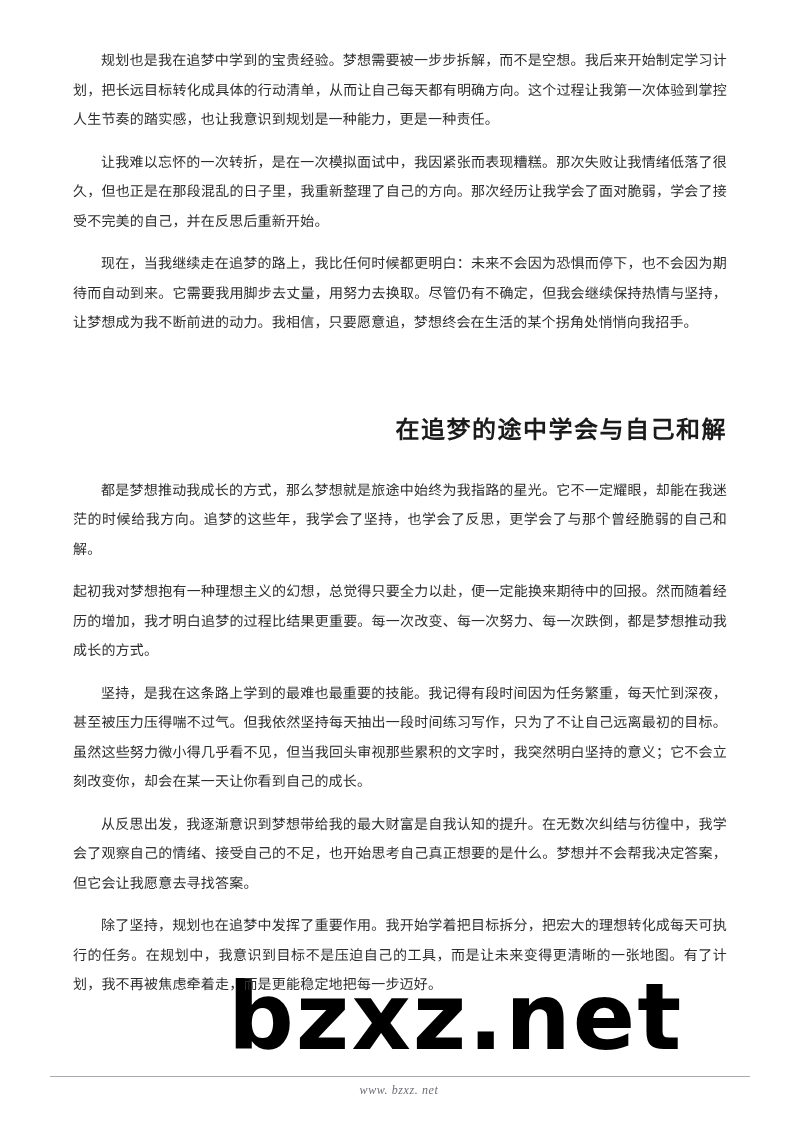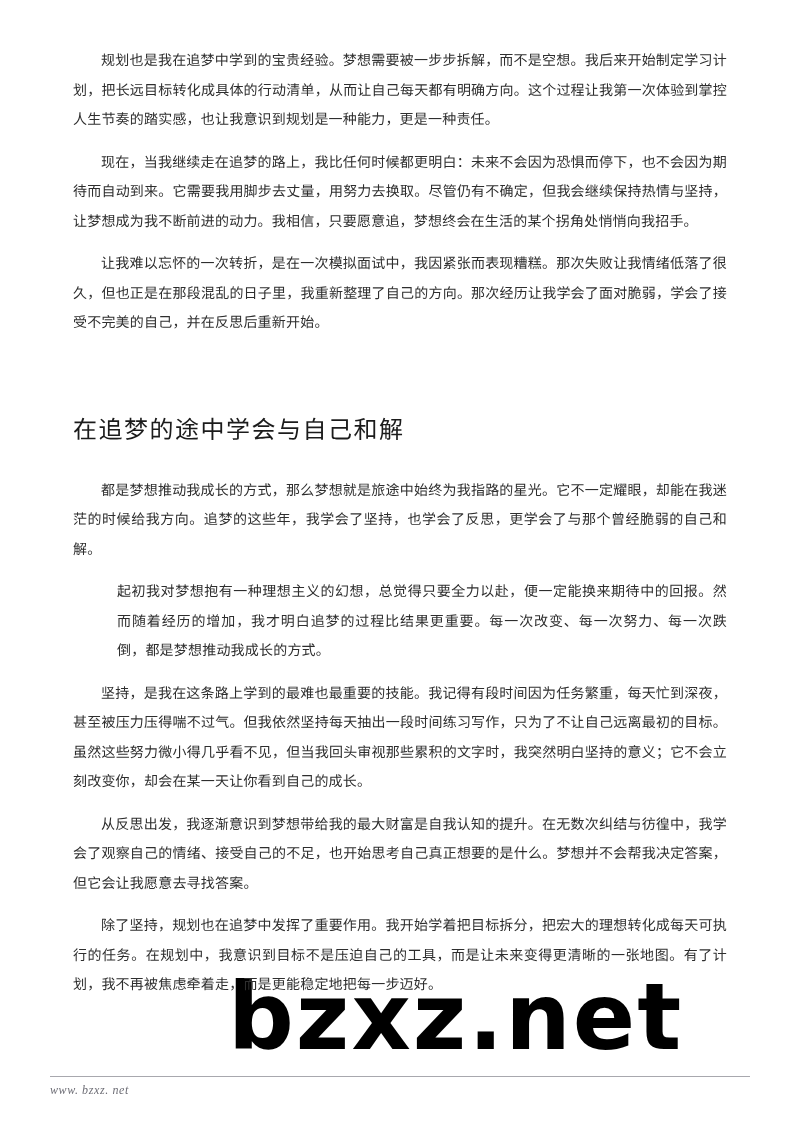--- a/index.html
+++ b/index.html
@@ -57,31 +57,30 @@
     color: #2e2e2e;
     text-align: justify;
     text-justify: inter-ideograph;
     text-indent: 2em;
     letter-spacing: 0.2px;
     font-family: "Liberation Serif", "DejaVu Serif", serif;
   }
 
   p.para.no-indent {
     text-indent: 0;
-    margin-left: 44px;
   }
 
   .doc-title {
     margin: 0;
     padding: 0;
     font-size: 24px;
     line-height: 34px;
-    font-weight: 400;
+    font-weight: 700;
     color: #1b1b1b;
-    text-align: left;
+    text-align: right;
     letter-spacing: 1.5px;
     font-family: "Liberation Serif", "DejaVu Serif", serif;
   }
 
   .title-block {
     padding-top: 62px;
     padding-bottom: 29px;
   }
 
   
@@ -95,41 +94,41 @@
 
   .footer-rule {
     width: 100%;
     height: 0;
     border-top: 1.5px solid #a8a8ae;
     margin: 0 0 6px 0;
   }
 
   .footer-text {
     display: block;
-    text-align: left;
+    text-align: center;
     font-family: "Liberation Serif", "DejaVu Serif", serif;
     font-style: italic;
     font-size: 12px;
     letter-spacing: 0.6px;
     color: #6d6d75;
     padding-right: 2px;
   }
 </style>
 </head>
 <body>
 
 <div class="page">
 
   <div class="watermark">bzxz.net</div>
 
   <div class="content">
 
     <p class="para">规划也是我在追梦中学到的宝贵经验。梦想需要被一步步拆解，而不是空想。我后来开始制定学习计划，把长远目标转化成具体的行动清单，从而让自己每天都有明确方向。这个过程让我第一次体验到掌控人生节奏的踏实感，也让我意识到规划是一种能力，更是一种责任。</p>
+    <p class="para">让我难以忘怀的一次转折，是在一次模拟面试中，我因紧张而表现糟糕。那次失败让我情绪低落了很久，但也正是在那段混乱的日子里，我重新整理了自己的方向。那次经历让我学会了面对脆弱，学会了接受不完美的自己，并在反思后重新开始。</p>
     <p class="para">现在，当我继续走在追梦的路上，我比任何时候都更明白：未来不会因为恐惧而停下，也不会因为期待而自动到来。它需要我用脚步去丈量，用努力去换取。尽管仍有不确定，但我会继续保持热情与坚持，让梦想成为我不断前进的动力。我相信，只要愿意追，梦想终会在生活的某个拐角处悄悄向我招手。</p>
-    <p class="para">让我难以忘怀的一次转折，是在一次模拟面试中，我因紧张而表现糟糕。那次失败让我情绪低落了很久，但也正是在那段混乱的日子里，我重新整理了自己的方向。那次经历让我学会了面对脆弱，学会了接受不完美的自己，并在反思后重新开始。</p>
 
     <div class="title-block">
       <h1 class="doc-title">在追梦的途中学会与自己和解</h1>
     </div>
 
     <p class="para">都是梦想推动我成长的方式，那么梦想就是旅途中始终为我指路的星光。它不一定耀眼，却能在我迷茫的时候给我方向。追梦的这些年，我学会了坚持，也学会了反思，更学会了与那个曾经脆弱的自己和解。</p>
     <p class="para no-indent">起初我对梦想抱有一种理想主义的幻想，总觉得只要全力以赴，便一定能换来期待中的回报。然而随着经历的增加，我才明白追梦的过程比结果更重要。每一次改变、每一次努力、每一次跌倒，都是梦想推动我成长的方式。</p>
     <p class="para">坚持，是我在这条路上学到的最难也最重要的技能。我记得有段时间因为任务繁重，每天忙到深夜，甚至被压力压得喘不过气。但我依然坚持每天抽出一段时间练习写作，只为了不让自己远离最初的目标。虽然这些努力微小得几乎看不见，但当我回头审视那些累积的文字时，我突然明白坚持的意义；它不会立刻改变你，却会在某一天让你看到自己的成长。</p>
     <p class="para">从反思出发，我逐渐意识到梦想带给我的最大财富是自我认知的提升。在无数次纠结与彷徨中，我学会了观察自己的情绪、接受自己的不足，也开始思考自己真正想要的是什么。梦想并不会帮我决定答案，但它会让我愿意去寻找答案。</p>
     <p class="para">除了坚持，规划也在追梦中发挥了重要作用。我开始学着把目标拆分，把宏大的理想转化成每天可执行的任务。在规划中，我意识到目标不是压迫自己的工具，而是让未来变得更清晰的一张地图。有了计划，我不再被焦虑牵着走，而是更能稳定地把每一步迈好。</p>

